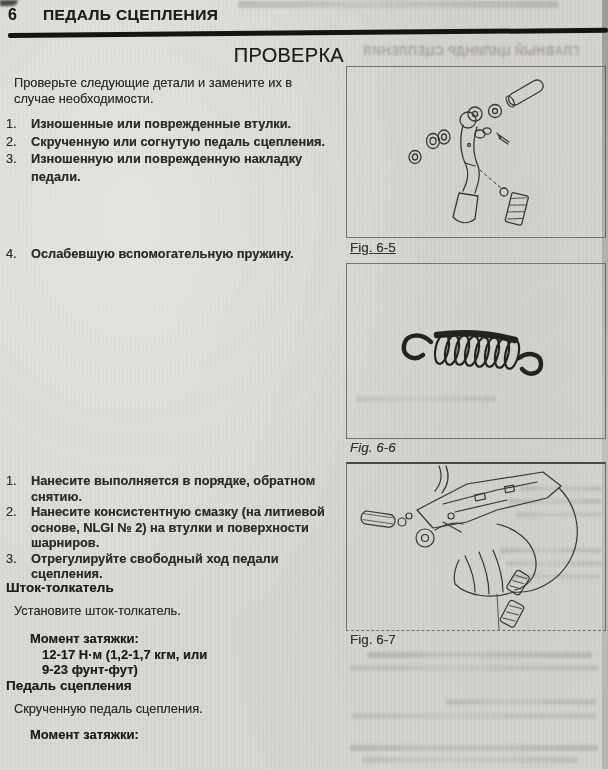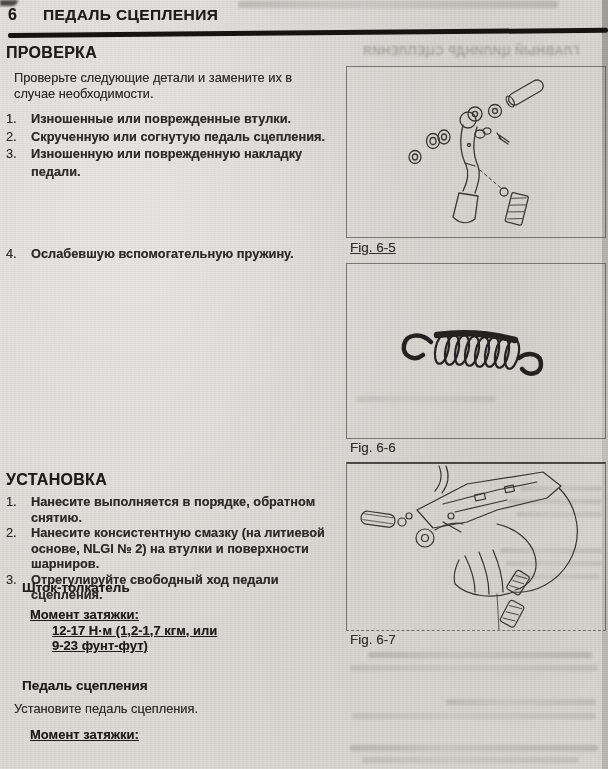--- a/index.html
+++ b/index.html
@@ -30,40 +30,40 @@
 
   
   .hdr{position:absolute;left:8px;top:6px;display:flex;align-items:baseline;color:var(--ink-strong);}
   .hdr .num{font-size:16px;font-weight:700;}
   .hdr .ttl{font-size:15.5px;font-weight:700;letter-spacing:.4px;margin-left:26px;}
   .hdr-rule{position:absolute;left:8px;top:33px;width:600px;height:5px;background:#141412;
     transform:rotate(-.5deg);transform-origin:left center;border-radius:2px;}
 
   
   .sec{position:absolute;left:6px;width:338px;}
-  h2{font-size:16px;font-weight:700;color:var(--ink-strong);letter-spacing:.3px;margin:0 0 5px;}
-  h3{font-size:13.5px;font-weight:700;color:var(--ink-strong);margin:0 16px 3px;}
+  h2{font-size:20px;font-weight:400;color:var(--ink-strong);letter-spacing:.3px;margin:0 0 5px;text-align:right;}
+  h3{font-size:13.5px;font-weight:700;color:var(--ink-strong);margin:0 0 3px;}
   .body-txt{font-size:12.8px;line-height:16px;margin:8px;}
   .nlist{margin:2px 0 0;}
   .nitem{display:flex;font-size:12.8px;}
   .nitem .no{width:25px;flex:none;}
   .nitem .tx{flex:1;font-weight:bold;}
   .lh175 .nitem{line-height:17.5px;}
   .lh15 .nitem{line-height:15.5px;}
-  .torque{margin:12px 0 0 24px;font-weight:700;font-size:13px;line-height:15.5px;color:var(--ink-strong);text-decoration:underline;}
-  .torque .vals{margin-left:22px;font-weight:700;}
+  .torque{margin:12px 0 0 24px;font-weight:700;font-size:13px;line-height:15.5px;color:var(--ink-strong);}
+  .torque .vals{margin-left:12px;font-weight:700;}
 
   
   .figbox{position:absolute;left:346px;width:258px;border:1px solid rgba(86,85,80,.75);}
   .figbox svg{display:block;width:100%;height:100%;}
   #fig65{top:66px;height:170px;}
   #fig66{top:263px;height:174px;}
   #fig67{top:462px;height:166px;border-top:2px solid rgba(50,49,46,.85);border-bottom-style:dashed;}
   .figcap{position:absolute;left:350px;font-size:13.5px;color:#33322e;}
-  #cap65{top:240px;text-decoration:underline;} #cap66{top:440px;} #cap67{top:632px;}
+  #cap65{top:240px;text-decoration:underline;} #cap66{top:440px;font-style:italic;} #cap67{top:632px;}
 
   
   .gbar{position:absolute;height:6px;border-radius:2px;filter:blur(1.2px);
     background:linear-gradient(90deg, rgba(105,103,97,.26), rgba(105,103,97,.12) 40%, rgba(105,103,97,.24));}
   .ghost-title{position:absolute;left:338px;top:44px;width:266px;text-align:center;
     font-size:12px;font-weight:700;color:rgba(100,98,93,.42);
     transform:scaleX(-1);filter:blur(.8px);letter-spacing:.5px;white-space:nowrap;text-shadow:none;}
 </style>
 </head>
 <body>
@@ -115,49 +115,49 @@
   </div>
 
   <div class="sec" style="top:245px;">
     <div class="nitem lh175" style="line-height:17.5px;">
       <span class="no">4.</span>
       <span class="tx">Ослабевшую вспомогательную пружину.</span>
     </div>
   </div>
 
   <div class="sec" style="top:471px;">
-    <h2>УСТАНОВКА</h2>
     <div class="nlist lh15">
       <div class="nitem">
         <span class="no">1.</span>
         <span class="tx">Нанесите выполняется в порядке, обратном снятию.</span>
       </div>
       <div class="nitem">
         <span class="no">2.</span>
         <span class="tx">Нанесите консистентную смазку (на литиевой основе, NLGI № 2) на втулки и поверхности шарниров.</span>
       </div>
       <div class="nitem">
         <span class="no">3.</span>
         <span class="tx">Отрегулируйте свободный ход педали сцепления.</span>
       </div>
     </div>
   </div>
 
   <div class="sec" style="top:580px;">
     <h3>Шток-толкатель</h3>
+    <p class="body-txt">Установите шток-толкатель.</p>
     <div class="torque">
       <div>Момент затяжки:</div>
       <div class="vals">12-17 Н·м (1,2-1,7 кгм, или</div>
       <div class="vals">9-23 фунт-фут)</div>
     </div>
   </div>
 
   <div class="sec" style="top:678px;">
     <h3>Педаль сцепления</h3>
-    <p class="body-txt">Установите педаль сцепления.</p>
+    <p class="body-txt">Скрученную педаль сцепления.</p>
     <div class="torque" style="margin-top:10px;">
       <div>Момент затяжки:</div>
     </div>
   </div>
 
   <div class="figbox" id="fig65">
     <svg viewBox="0 0 258 170">
       <g stroke="#383731" fill="none" stroke-width="1.3" stroke-linecap="round" stroke-linejoin="round">
         <g transform="rotate(-30 178 26)">
           <rect x="160" y="20" width="38" height="12" rx="6"></rect>

